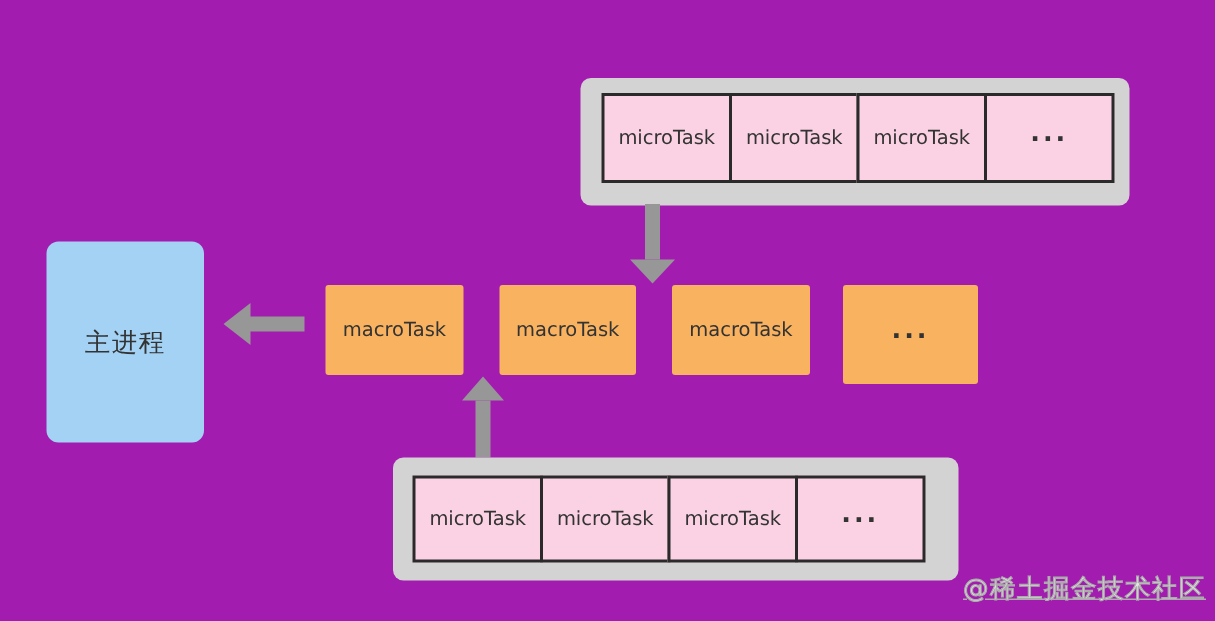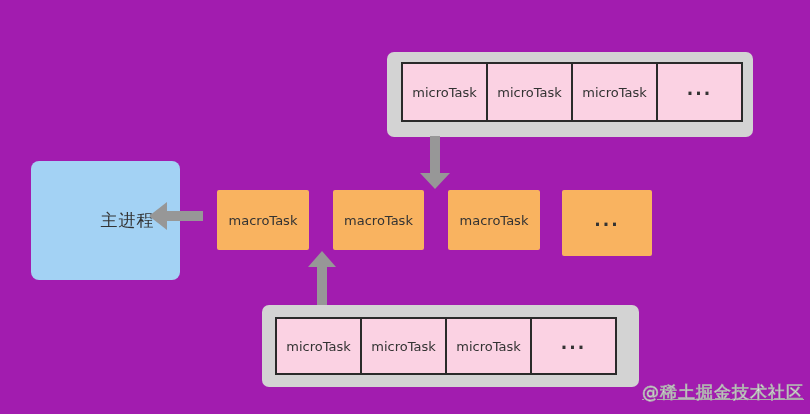--- a/index.html
+++ b/index.html
@@ -16,24 +16,24 @@
     position:relative;
     width:810px;height:414px;
     background:#a21caf;
     overflow:hidden;
     font-family:"DejaVu Sans","Liberation Sans",sans-serif;
     color:var(--text);
   }
 
   
   .main-box{
-    position:absolute;left:31px;top:161px;width:105px;height:119px;
+    position:absolute;left:31px;top:161px;width:105px;height:134px;
     background:var(--blue);border-radius:8px;
     display:flex;align-items:center;justify-content:center;
-    font-size:17px;letter-spacing:1px;padding-left:44px;
+    font-size:17px;letter-spacing:1px;
   }
 
   
   .macro-box{
     position:absolute;top:190px;height:60px;
     background:var(--orange);border-radius:2px;
     display:flex;align-items:center;justify-content:center;
     font-size:13px;
   }
   .macro-1{left:217px;width:92px;}

